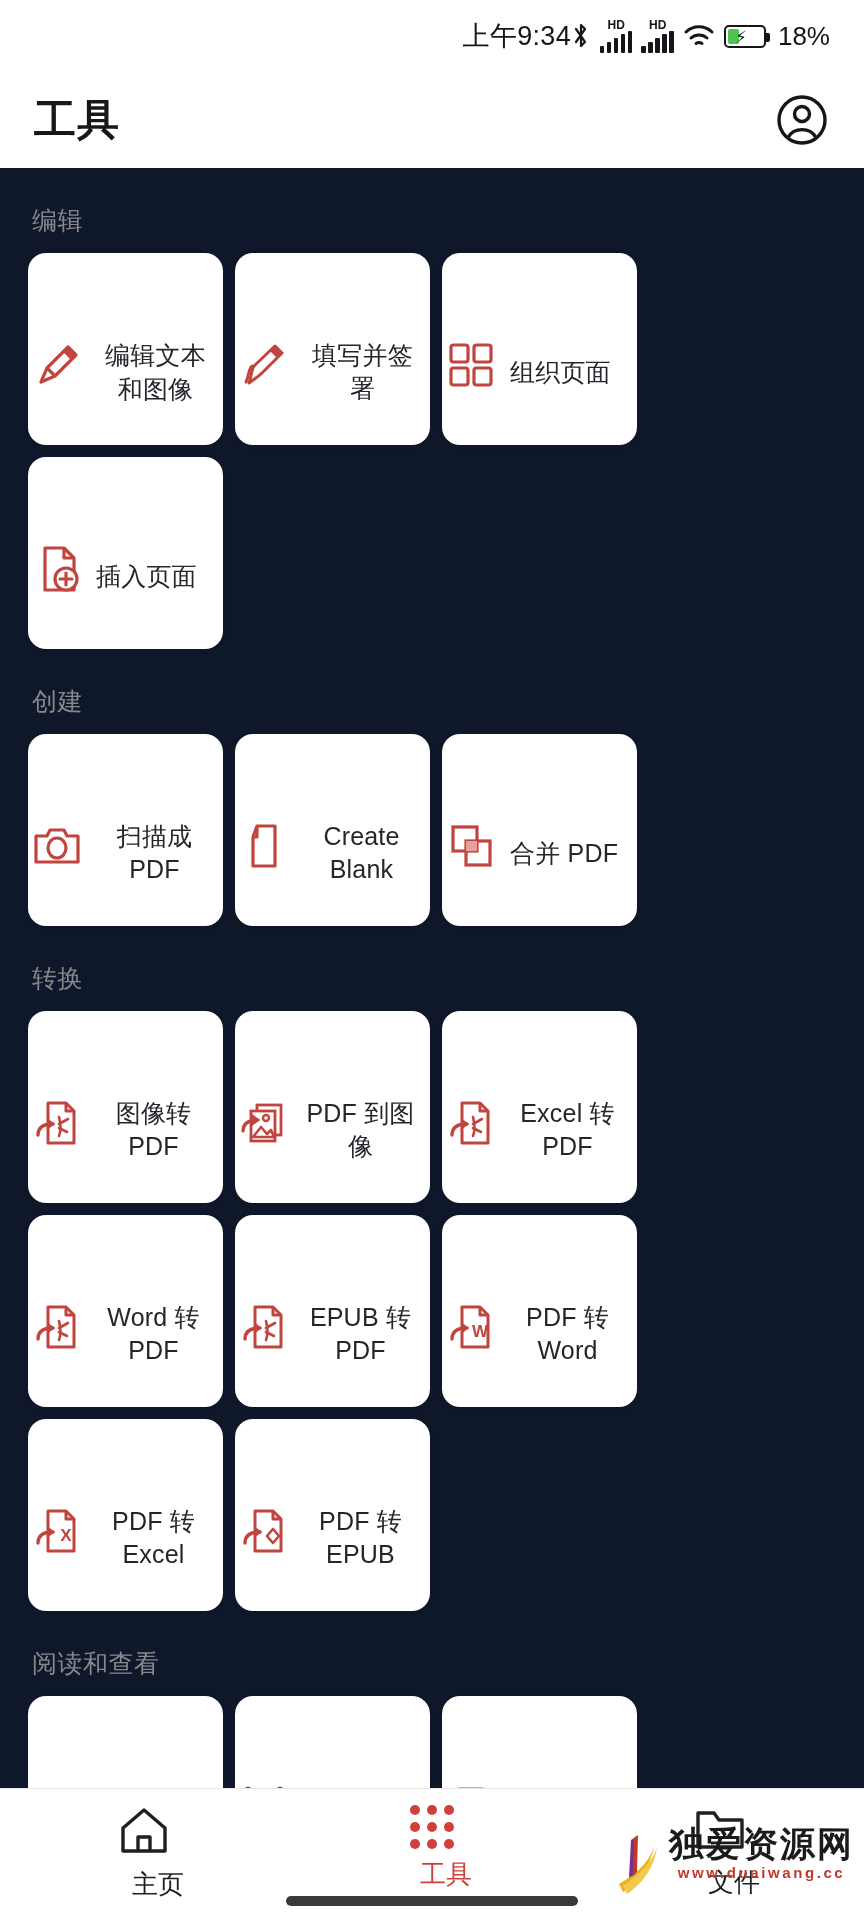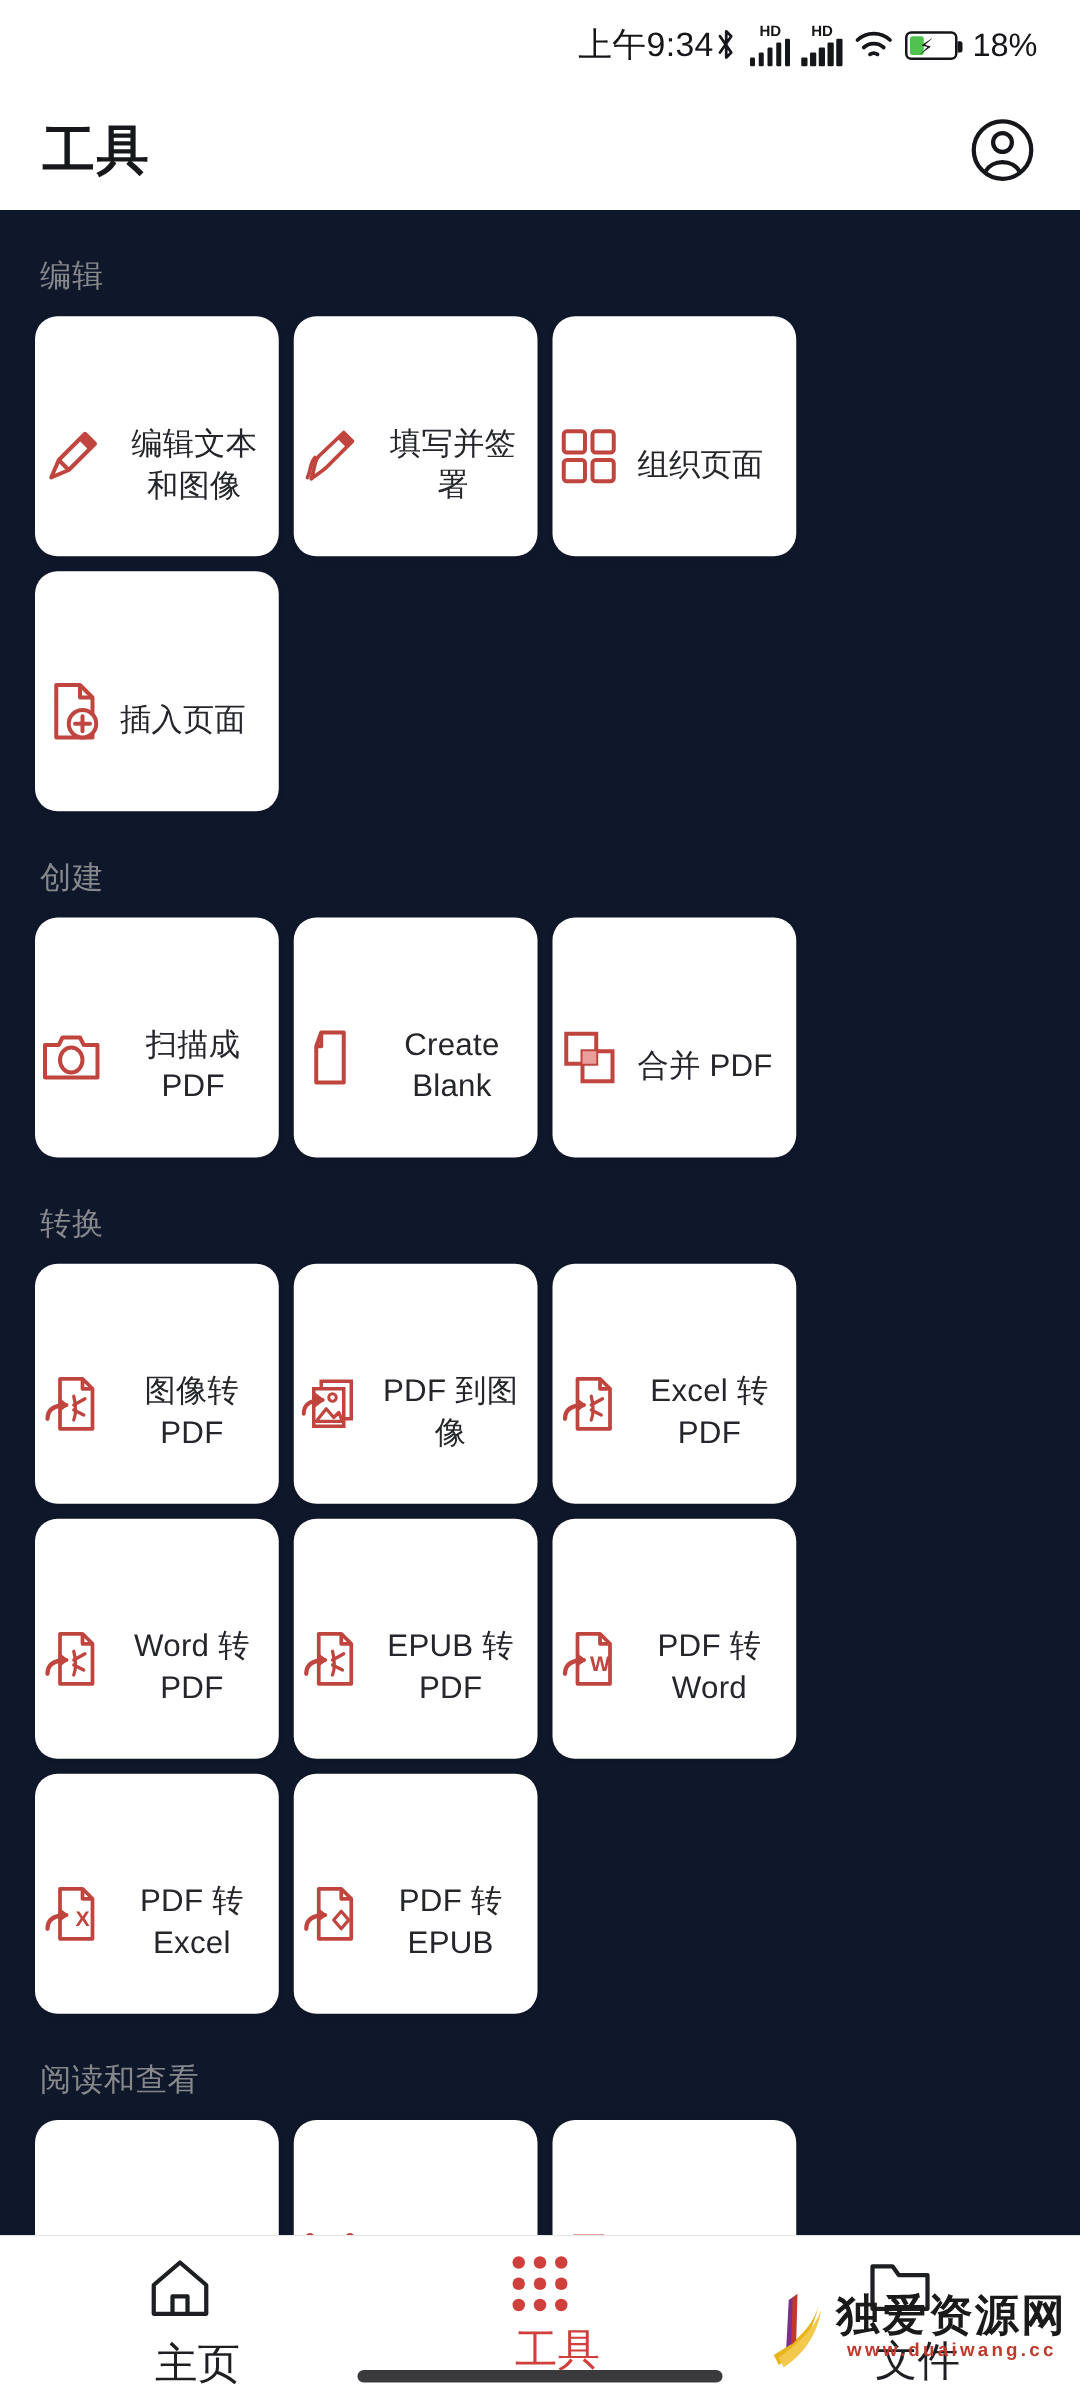--- a/index.html
+++ b/index.html
@@ -61,31 +61,31 @@
   }
   .tall .card-label { line-height:34px; }
 
   
   .botnav {
     flex:0 0 132px; background:#ffffff; border-top:1px solid #e7e7e8;
     display:flex; align-items:flex-start; padding-top:16px;
     position:relative;
   }
   .nav-item { flex:1; display:flex; flex-direction:column; align-items:center; gap:8px; }
-  .nav-label { font-size:34px; color:#1d1f23;margin-left:28px; }
+  .nav-label { font-size:26px; color:#1d1f23;margin-left:28px; }
   .nav-item.active .nav-label { color:#cf3f3b; }
   .dotgrid { display:grid; grid-template-columns:repeat(3,10px); gap:7px; }
   .dotgrid span { width:10px; height:10px; border-radius:50%; background:#cf3f3b; }
   .homebar {
     position:absolute; bottom:14px; left:50%; transform:translateX(-50%);
     width:292px; height:10px; border-radius:6px; background:#3a3a3c;
   }
   
   .watermark {
-    position:absolute; right:10px; bottom:22px; display:flex; align-items:center; gap:4px;
+    position:absolute; right:10px; bottom:22px; display:flex; gap:4px;
     pointer-events:none;
   }
   .wm-text { display:flex; flex-direction:column; align-items:center; }
   .wm-cn { font-family:"Liberation Serif","DejaVu Serif",serif; font-size:35px; font-weight:bold; color:#1a1a1a; letter-spacing:2px; line-height:38px; }
   .wm-url { font-size:15px; color:#c0392b; letter-spacing:2.6px; line-height:18px; font-weight:bold; }
 </style>
 </head>
 <body>
 
 <div class="phone">

